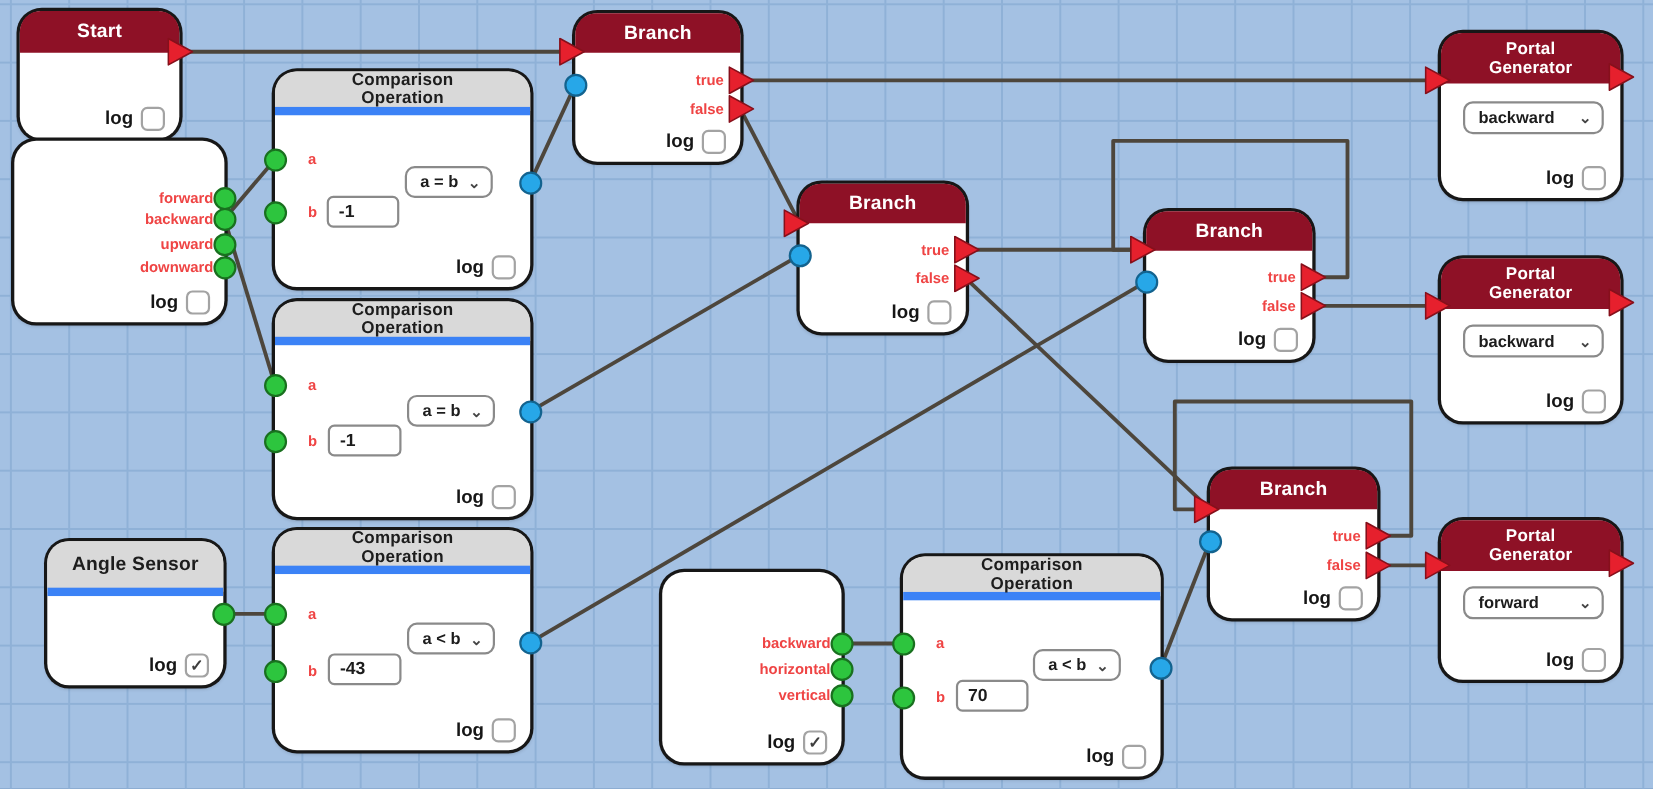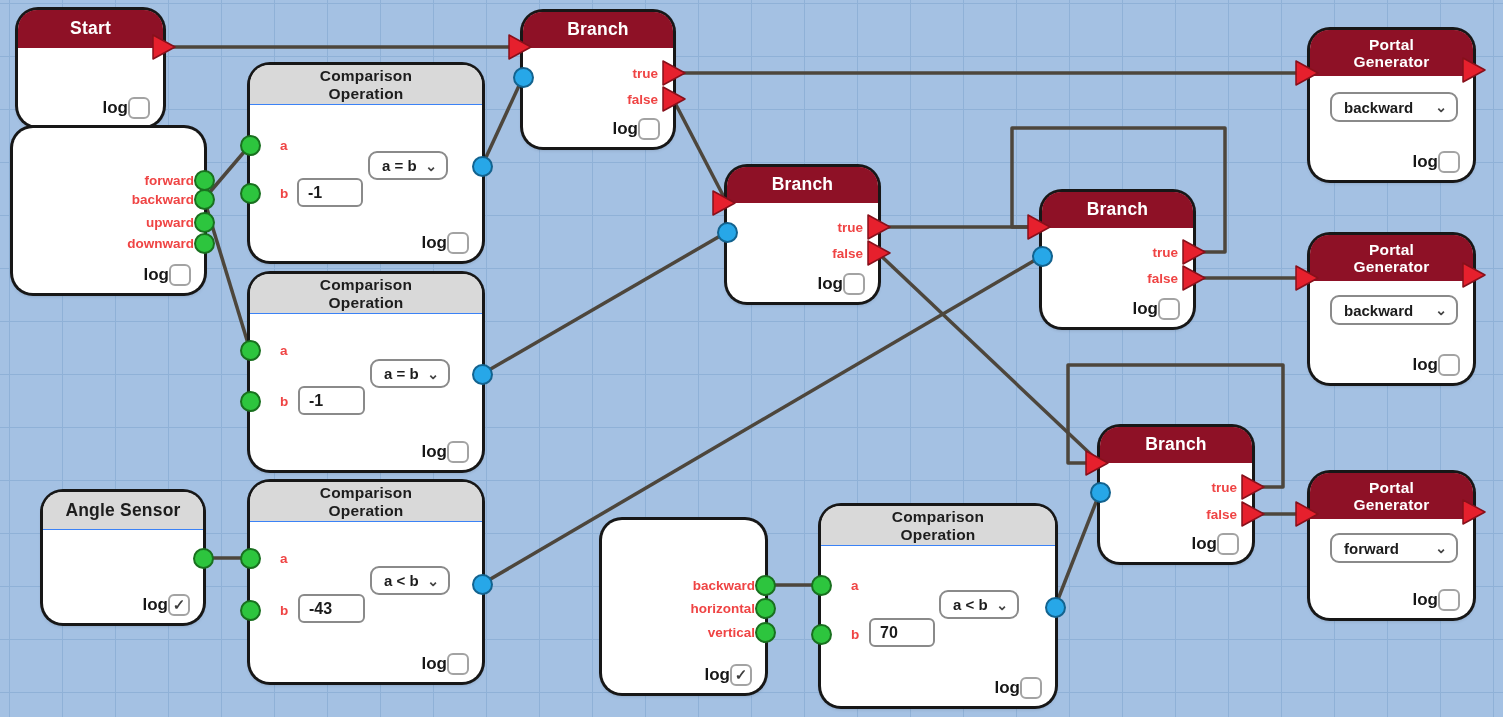--- a/index.html
+++ b/index.html
@@ -13,38 +13,38 @@
     font-family:"Liberation Sans", sans-serif;
   }
   #wires{position:absolute;left:0;top:0;z-index:1;}
   #nodes{position:absolute;left:0;top:0;width:100%;height:100%;z-index:2;}
   .node{position:absolute;background:#ffffff;border-radius:20px;
         box-shadow:0 0 0 3px #171717, 0 2px 4px rgba(0,0,0,.3);}
   .hdr{position:absolute;left:0;top:0;width:100%;box-sizing:border-box;
        border-radius:19px 19px 0 0;display:flex;align-items:center;justify-content:center;
        text-align:center;font-weight:bold;white-space:pre-line;line-height:1.12;letter-spacing:.2px;}
   .hdr.red{background:#8e1126;color:#ffffff;}
-  .hdr.gray{background:#d9d9d9;color:#1d1d1d;border-bottom:1px solid #3b82f6;}
+  .hdr.gray{background:#d9d9d9;color:#1d1d1d;border-bottom:8px solid #3b82f6;}
   .hdr.one{font-size:17.5px;}
   .hdr.two{font-size:15.5px;}
   .port-dot{position:absolute;width:21px;height:21px;border-radius:50%;box-sizing:border-box;z-index:3;}
   .port-dot.green{background:#2dc53e;border:2px solid #19701f;}
   .port-dot.blue{background:#27a7e8;border:2px solid #13638f;}
   .flow-port{position:absolute;z-index:3;line-height:0;}
   .port-label{position:absolute;transform:translateY(-50%);font-weight:bold;
               font-size:13.5px;color:#ef4444;white-space:nowrap;z-index:3;}
   .port-label.right{text-align:right;}
   .select{position:absolute;box-sizing:border-box;background:#fff;border:2px solid #8a8a8a;
           border-radius:9px;display:flex;align-items:center;justify-content:space-between;
           padding:0 9px 0 12px;font-weight:bold;font-size:15px;color:#1c1c1c;cursor:pointer;}
   .chev{font-size:14px;color:#444;margin-left:6px;line-height:1;}
   .textbox{position:absolute;box-sizing:border-box;background:#fff;border:2px solid #8a8a8a;
            border-radius:6px;font-weight:bold;font-size:16px;color:#1c1c1c;
            padding:0 0 0 9px;font-family:"Liberation Sans",sans-serif;outline:none;}
-  .log-row{position:absolute;right:13px;bottom:7px;display:flex;align-items:center;gap:0;
+  .log-row{position:absolute;right:13px;bottom:7px;display:flex;align-items:center;gap:7px;
            font-weight:bold;font-size:17px;color:#161616;}
   .checkbox{width:22px;height:22px;box-sizing:border-box;border:2px solid #a3a3a3;border-radius:6px;
             background:#fff;display:flex;align-items:center;justify-content:center;
             font-size:15px;font-weight:bold;color:#3e3e3e;cursor:pointer;}
 </style>
 </head>
 <body>
 
 <div id="canvas">
   <svg id="wires" width="1503" height="717">
@@ -157,21 +157,21 @@
           <span>a &lt; b</span>
           <span class="chev">⌄</span>
         </div>
         <input class="textbox" type="text" readonly="" value="70" style="left: 48px; top: 112px; width: 66px; height: 29px;">
         <div class="log-row">
           <span>log</span>
           <div class="checkbox"></div>
         </div>
       </div>
       <div class="node" style="left: 43px; top: 492px; width: 160px; height: 131px;">
-        <div class="hdr gray one" style="height: 38px;">Angle Sensor</div>
+        <div class="hdr gray one" style="height: 50px;">Angle Sensor</div>
         <div class="port-dot green" style="left: 149.5px; top: 55.5px;"></div>
         <div class="log-row">
           <span>log</span>
           <div class="checkbox">
             <span>✓</span>
           </div>
         </div>
       </div>
       <div class="node" style="left: 602px; top: 520px; width: 163px; height: 173px;">
         <div class="port-dot green" style="left: 152.5px; top: 54.5px;"></div>

